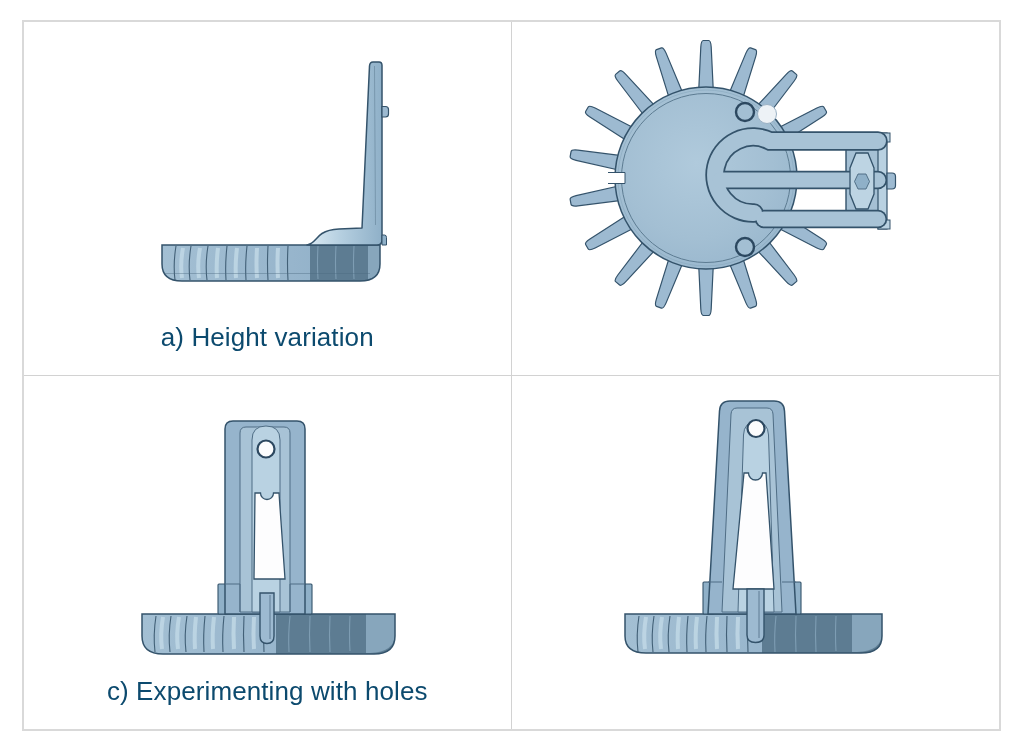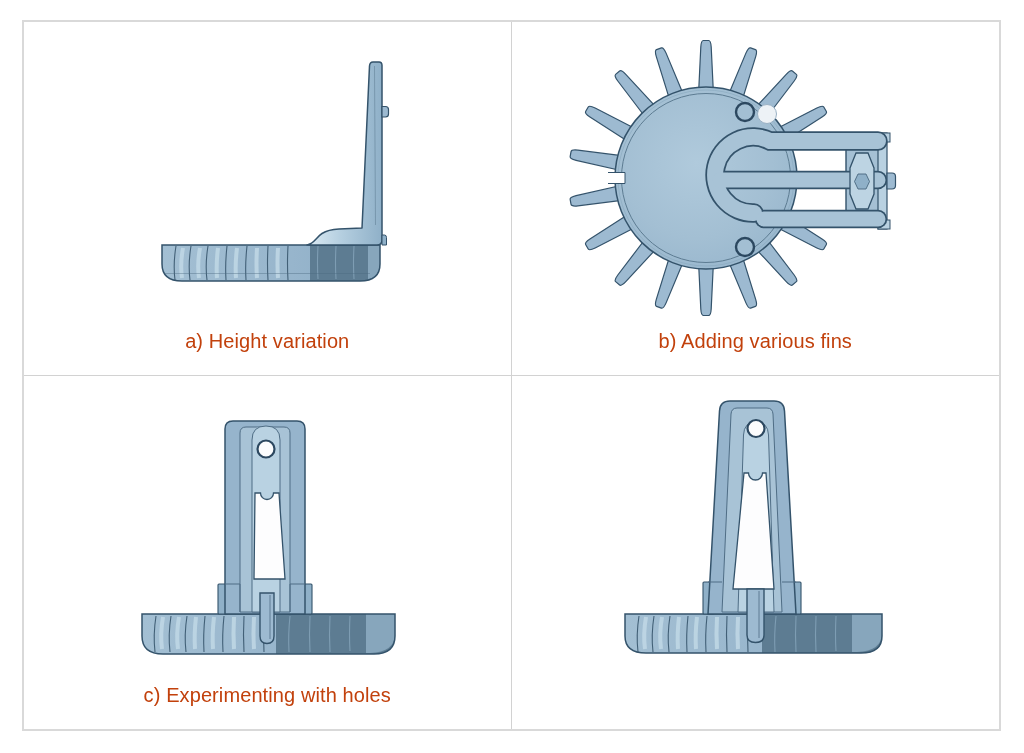--- a/index.html
+++ b/index.html
@@ -7,21 +7,21 @@
         font-family:"Liberation Sans", sans-serif;}
   .frame{position:absolute;left:22px;top:20px;width:979px;height:711px;
          border:2px solid #d9d9d9;box-sizing:border-box;
          display:grid;grid-template-columns:1fr 1fr;grid-template-rows:1fr 1fr;background:#ffffff;}
   .cell{position:relative;box-sizing:border-box;overflow:hidden;background:#ffffff;}
   .cell.tl{border-right:1.5px solid #d2d2d2;border-bottom:1.5px solid #d2d2d2;}
   .cell.tr{border-bottom:1.5px solid #d2d2d2;}
   .cell.bl{border-right:1.5px solid #d2d2d2;padding-left:24px;}
   .render{position:absolute;left:0;top:0;}
   .caption{position:absolute;left:0;bottom:22px;width:100%;text-align:center;
-           font-size:20px;color:#c2410c;letter-spacing:0.1px;}
+           font-size:26px;color:#0c4a6e;letter-spacing:0.1px;}
 </style>
 </head>
 <body>
 
 <div class="page">
   <div class="frame">
 
     <div class="cell tl">
       <svg class="render" width="487" height="352" viewBox="0 0 487 352" xmlns="http://www.w3.org/2000/svg">
         <defs>
@@ -127,21 +127,20 @@
           <path d="M366,119 H258 A38,38 0 1 0 242,191" stroke="#a8c3d6" stroke-width="16"></path>
           <path d="M366,197 H252" stroke="#a8c3d6" stroke-width="15"></path>
           <path d="M366,158 H208" stroke="#a8c3d6" stroke-width="15"></path>
         </g>
         <g>
           <polygon points="344,131 356,131 362,146 362,172 356,187 344,187 338,172 338,146" fill="#bdd4e3" stroke="#34536b" stroke-width="1.3"></polygon>
           <polygon points="346,152 354,152 357.5,159.5 354,167 346,167 342.5,159.5" fill="#8fb0c8" stroke="#4a687f" stroke-width="0.9"></polygon>
         </g>
         <path d="M375,151 H380 Q383.5,151 383.5,154.5 V163.5 Q383.5,167 380,167 H375 Z" fill="#9dbad1" stroke="#34536b" stroke-width="1.2"></path>
       </svg>
-      <div class="caption">b) Adding various fins</div>
     </div>
 
     <div class="cell bl">
       <svg class="render" width="487" height="354" viewBox="0 0 487 354" xmlns="http://www.w3.org/2000/svg">
         <defs>
           <linearGradient id="gC-base" x1="0" y1="0" x2="1" y2="0">
             <stop offset="0" stop-color="#a3bfd3"></stop>
               <stop offset="0.6" stop-color="#97b5cc"></stop>
               <stop offset="1" stop-color="#8bacc5"></stop>
           </linearGradient>

